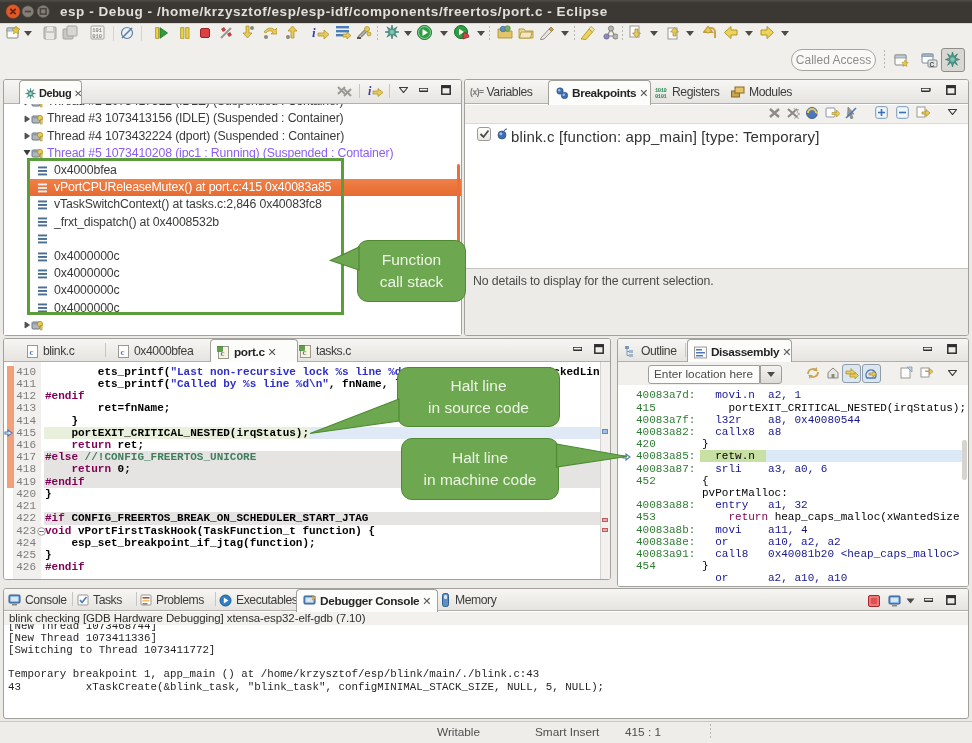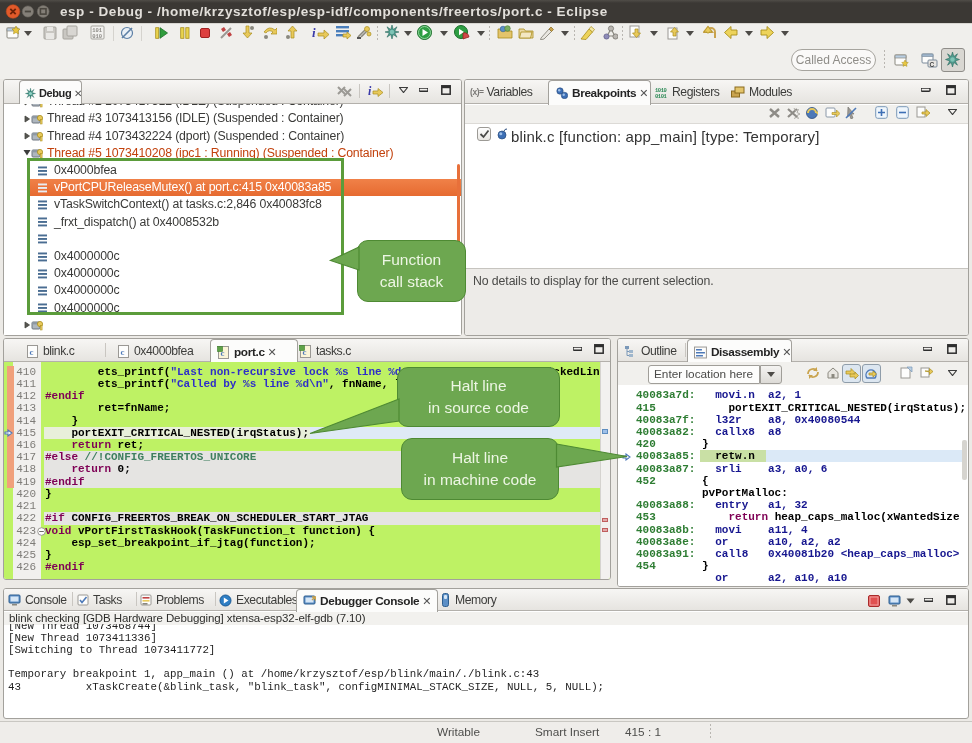--- a/index.html
+++ b/index.html
@@ -265,21 +265,21 @@
 <div style="position:absolute;left:0;top:40.3px;width:457px;height:17.2px">
       <svg width="8" height="8" viewBox="0 0 8 8" style="position:absolute;left:19px;top:5px">
         <path d="M0.5 1 L7.5 1 L4 6.5 Z" fill="#3C3C3C"></path>
       </svg>
       <svg width="13" height="13" viewBox="0 0 13 13" style="position:absolute;left:27px;top:2px">
         <rect x="1" y="4" width="8" height="7" rx="1" fill="#AEB6BE" stroke="#6E7680"></rect>
         <rect x="1" y="4" width="8" height="2.4" fill="#8E98A2"></rect>
         <circle cx="9" cy="6" r="2.6" fill="#E8C95B" stroke="#A98E1C" stroke-width="0.8"></circle>
         <rect x="9.5" y="7.5" width="1.6" height="4.5" fill="#E8C95B" stroke="#A98E1C" stroke-width="0.5"></rect>
       </svg>
-      <span style="position:absolute;left:43px;top:1.5px;font-size:12.3px;color:#c2410c;letter-spacing:-0.15px">Thread #5 1073410208 (ipc1 : Running) (Suspended : Container)</span>
+      <span style="position:absolute;left:43px;top:1.5px;font-size:12.3px;color:#8b5cf6;letter-spacing:-0.15px">Thread #5 1073410208 (ipc1 : Running) (Suspended : Container)</span>
     </div>
 <div style="position:absolute;left:0;top:57.5px;width:457px;height:17.2px">
       <svg width="9" height="10" viewBox="0 0 9 10" style="position:absolute;left:34px;top:4px">
         <rect x="0" y="0.5" width="9" height="1.9" fill="#4A6D92"></rect>
         <rect x="0" y="4" width="9" height="1.9" fill="#4A6D92"></rect>
         <rect x="0" y="7.5" width="9" height="1.9" fill="#4A6D92"></rect>
       </svg>
       <span style="position:absolute;left:50px;top:1.5px;font-size:12.3px;color:#3A3A38;letter-spacing:-0.15px">0x4000bfea</span>
     </div>
 <div style="position:absolute;left:24px;top:74.7px;width:433px;height:17.2px;background:linear-gradient(#F08148,#E66A30)"></div>
@@ -454,21 +454,21 @@
       <text x="3.5" y="10" font-size="9" font-weight="bold" fill="#4D79B8" font-family="Liberation Serif,serif">c</text>
       <rect x="0.5" y="0.5" width="5" height="5" fill="#5FA348" stroke="#3A7A28" stroke-width="0.6"></rect>
     </svg>tasks.c</div>
 <svg class="abs" style="left:573px;top:347px" width="9" height="4" viewBox="0 0 9 4">
     <rect x="0" y="0" width="9" height="3.2" rx="1" fill="none" stroke="#2E2E2E" stroke-width="1.4"></rect>
   </svg>
 <svg class="abs" style="left:594px;top:344px" width="10" height="10" viewBox="0 0 10 10">
     <rect x="0.8" y="0.8" width="8.4" height="8.4" fill="none" stroke="#2E2E2E" stroke-width="1.5"></rect>
     <rect x="0.8" y="0.8" width="8.4" height="2.4" fill="#2E2E2E"></rect>
   </svg>
-<div class="abs" style="left:4px;top:362px;width:606px;height:217px;background:#bef264;overflow:hidden;border-radius:0 0 2px 2px">
+<div class="abs" style="left:4px;top:362px;width:606px;height:217px;background:#ffffff;overflow:hidden;border-radius:0 0 2px 2px">
 <div style="position:absolute;left:9px;top:0;width:28px;height:217px;background:#F1F0EE"></div>
 <div style="position:absolute;left:3px;top:3.6px;width:7px;height:122.3px;background:#F0A07B"></div>
 <div style="position:absolute;left:40px;top:64.8px;width:266px;height:12.23px;background:#E8EFDA"></div>
 <div style="position:absolute;left:306px;top:64.8px;width:290px;height:12.23px;background:#DFEAF6"></div>
 <div style="position:absolute;left:40px;top:89.2px;width:556px;height:36.7px;background:#E5E4E2"></div>
 <div style="position:absolute;left:40px;top:150.4px;width:556px;height:12.23px;background:#E5E4E2"></div>
 <svg style="position:absolute;left:0px;top:67.3px" width="9" height="8" viewBox="0 0 9 8">
       <path d="M1 3 h3 V1 L8 4 L4 7 V5 H1 z" fill="#F2F6FA" stroke="#4D79B8" stroke-width="1.1"></path>
     </svg>
 <svg style="position:absolute;left:33px;top:164.6px" width="9" height="9" viewBox="0 0 9 9">
@@ -571,21 +571,21 @@
     <path d="M7 1 h5 v5 z" fill="#B9CEE2" stroke="#7A98B8" stroke-width="0.7"></path>
   </svg>
 <svg class="abs" style="left:920px;top:366px" width="13" height="13" viewBox="0 0 13 13">
     <rect x="1" y="2" width="8" height="9" fill="#FDFDFC" stroke="#9A9894"></rect>
     <path d="M5 8 h4.5 v-2.5 l3.5 3 -3.5 3 V9 z" fill="#E8C95B" stroke="#A98E1C" stroke-width="0.7" transform="translate(0,-3)"></path>
   </svg>
 <svg class="abs" style="left:948px;top:370px" width="9" height="6" viewBox="0 0 9 6">
     <path d="M0.5 0.5 H8.5 L4.5 5.5 Z" fill="none" stroke="#3C3C3C" stroke-width="1.2"></path>
   </svg>
 <div class="abs" style="left:618px;top:385px;width:350px;height:201px;background:#fff;overflow:hidden;border-radius:0 0 2px 2px">
-<div class="mono" style="position:absolute;left:0;top:0;width:350px;height:201px;font-size:11px;font-weight:bold;line-height:12.2px">
+<div class="mono" style="position:absolute;left:0;top:0;width:350px;height:201px;font-size:11px;font-weight:normal;line-height:12.2px">
       <div style="position:absolute;left:18px;top:4.3px;white-space:pre"><span style="color:#2E7D33">40083a7d:</span><span style="color:#16168F">   movi.n  a2, 1</span></div>
       <div style="position:absolute;left:18px;top:16.5px;white-space:pre"><span style="color:#2E7D33">415</span><span style="color:#000">           portEXIT_CRITICAL_NESTED(irqStatus);</span></div>
       <div style="position:absolute;left:18px;top:28.7px;white-space:pre"><span style="color:#2E7D33">40083a7f:</span><span style="color:#16168F">   l32r    a8, 0x40080544</span></div>
       <div style="position:absolute;left:18px;top:40.9px;white-space:pre"><span style="color:#2E7D33">40083a82:</span><span style="color:#16168F">   callx8  a8</span></div>
       <div style="position:absolute;left:18px;top:53.1px;white-space:pre"><span style="color:#2E7D33">420</span><span style="color:#000">       }</span></div>
       <div style="position:absolute;left:82px;top:65.3px;width:262px;height:12.2px;background:#DBE9F7"></div>
       <div style="position:absolute;left:82px;top:65.3px;width:66px;height:12.2px;background:#C9E0A5"></div>
       <svg style="position:absolute;left:4px;top:67.8px" width="9" height="8" viewBox="0 0 9 8">
         <path d="M1 3 h3 V1 L8 4 L4 7 V5 H1 z" fill="#F2F6FA" stroke="#4D79B8" stroke-width="1.1"></path>
       </svg>

